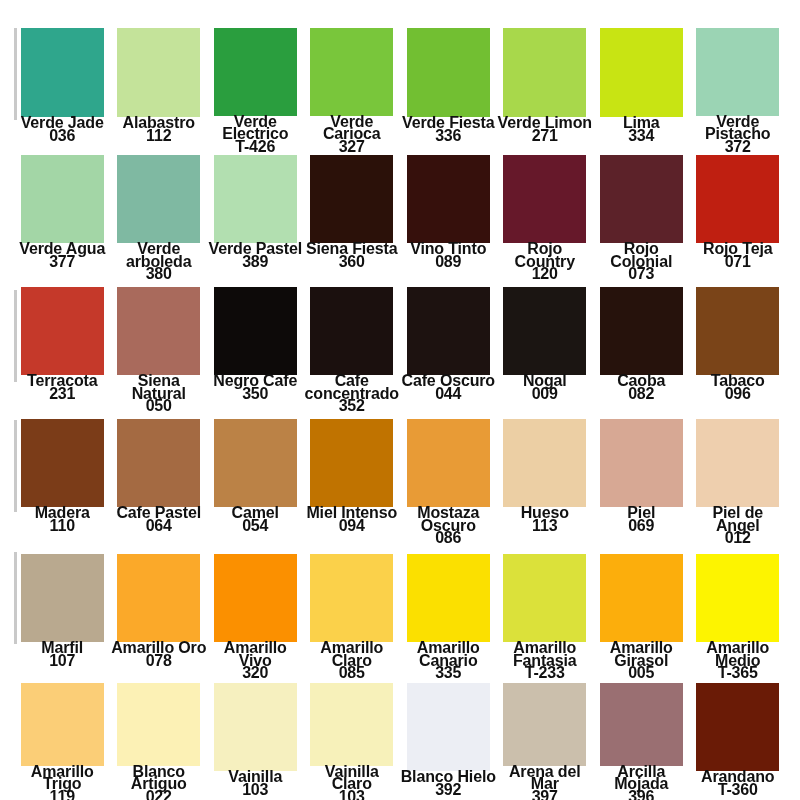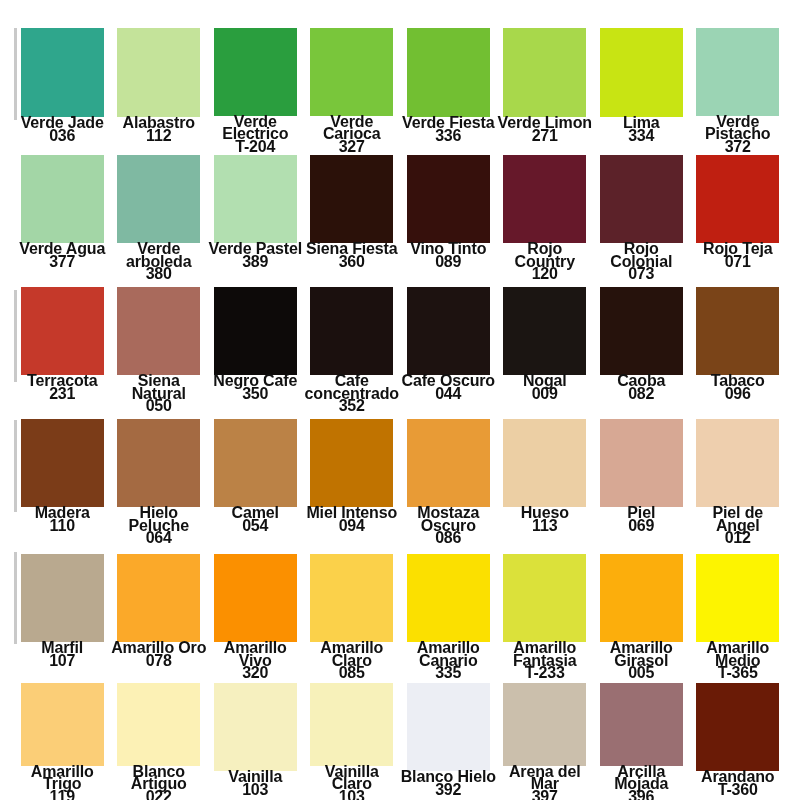--- a/index.html
+++ b/index.html
@@ -96,21 +96,21 @@
           <div class="swatch" style="background: rgb(196, 227, 154);"></div>
           <div class="caption">
             <span class="nm">Alabastro</span>
             <span class="cd">112</span>
           </div>
         </div>
         <div class="cell">
           <div class="swatch" style="background: rgb(42, 158, 62);"></div>
           <div class="caption">
             <span class="nm">Verde<br>Electrico</span>
-            <span class="cd">T-204</span>
+            <span class="cd">T-426</span>
           </div>
         </div>
         <div class="cell">
           <div class="swatch" style="background: rgb(121, 198, 59);"></div>
           <div class="caption">
             <span class="nm">Verde Carioca</span>
             <span class="cd">327</span>
           </div>
         </div>
         <div class="cell">
@@ -262,21 +262,21 @@
         <div class="cell">
           <div class="swatch" style="background: rgb(123, 60, 24);"></div>
           <div class="caption">
             <span class="nm">Madera</span>
             <span class="cd">110</span>
           </div>
         </div>
         <div class="cell">
           <div class="swatch" style="background: rgb(164, 106, 66);"></div>
           <div class="caption">
-            <span class="nm">Hielo Peluche</span>
+            <span class="nm">Cafe Pastel</span>
             <span class="cd">064</span>
           </div>
         </div>
         <div class="cell">
           <div class="swatch" style="background: rgb(187, 130, 70);"></div>
           <div class="caption">
             <span class="nm">Camel</span>
             <span class="cd">054</span>
           </div>
         </div>

